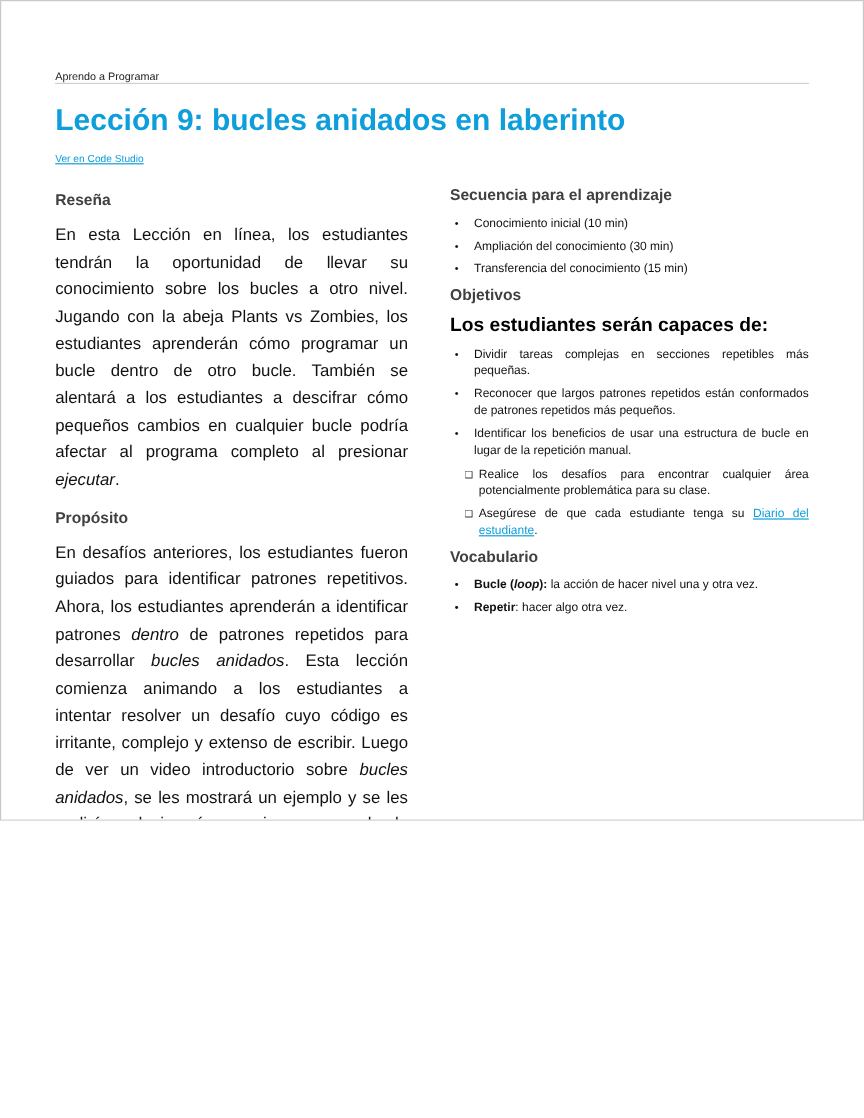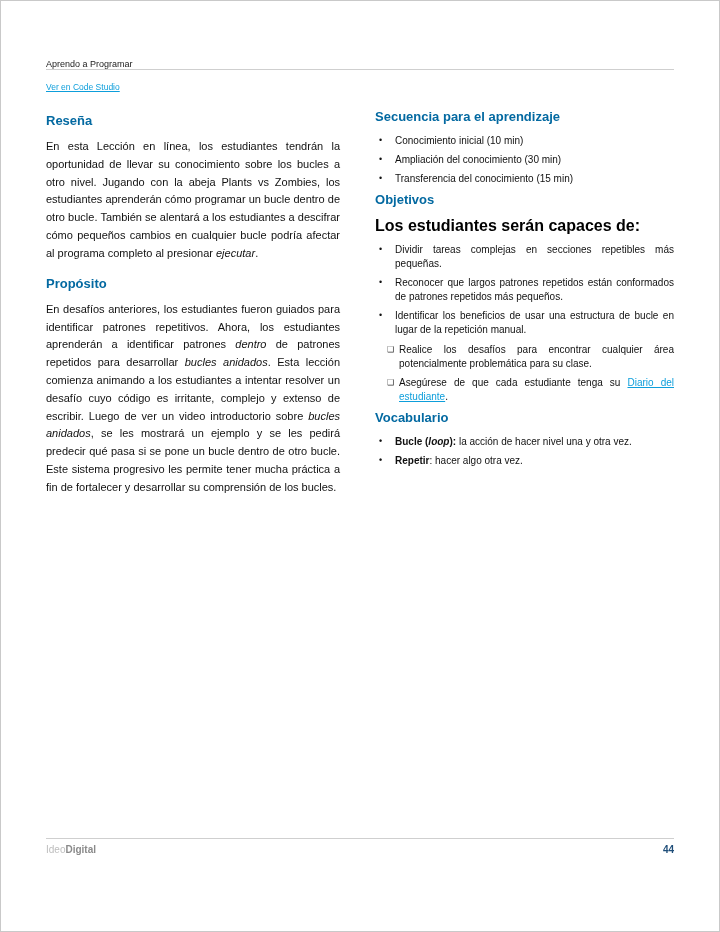--- a/index.html
+++ b/index.html
@@ -2,21 +2,21 @@
 <html><head>
 <meta charset="utf-8">
 <style>
   * { margin: 0; padding: 0; box-sizing: border-box; }
   html, body { background: #ffffff; }
   body { font-family: "Liberation Sans", sans-serif; color: #1a1a1a; }
 
   .page {
     position: relative;
     width: 720px;
-    height: 932px;
+    height: 684px;
     margin: 0 auto;
     background: #ffffff;
     border: 1px solid #c9c9c9;
     padding: 58px 45px 0 45px;
     overflow: hidden;
   }
 
   .doc-header { font-size: 9px; color: #222; }
 
   hr.rule {
@@ -47,28 +47,28 @@
     display: flex;
     gap: 35px;
     margin-top: 15px;
   }
   .col-left  { width: 295px; }
   .col-right { width: 300px; }
 
   h2.section {
     font-size: 13px;
     font-weight: bold;
-    color: #0369a1;
+    color: #404040;
     margin: 0 0 10px 0;
   }
   .col-left h2.section { margin-top: 4px; }
   .mt-section { margin-top: 18px; }
 
   .col-left p {
-    font-size: 11px;
+    font-size: 14px;
     line-height: 1.62;
     text-align: justify;
     margin-bottom: 13px;
     color: #111;
   }
   .it { font-style: italic; }
   .b  { font-weight: bold; }
 
   .lead {
     font-size: 16px;
@@ -133,20 +133,21 @@
 <body>
 
 <div class="page">
 
   <div class="doc-header">
     <span>Aprendo a Programar</span>
   </div>
 
   <hr class="rule top-rule">
 
+  <h1 class="title">Lección 9: bucles anidados en laberinto</h1>
 
   <a class="cs-link" href="#">Ver en Code Studio</a>
 
   <div class="columns">
 
     <div class="col-left">
 
       <h2 class="section">Reseña</h2>
       <p><span>En esta Lección en línea, los estudiantes tendrán la oportunidad de llevar su conocimiento sobre los bucles a otro nivel. Jugando con la abeja  Plants vs Zombies, los estudiantes aprenderán cómo programar un bucle dentro de otro bucle. También se alentará a los estudiantes a descifrar cómo pequeños cambios en cualquier bucle podría afectar al programa completo al presionar </span><span class="it">ejecutar</span><span>.</span></p>
 

